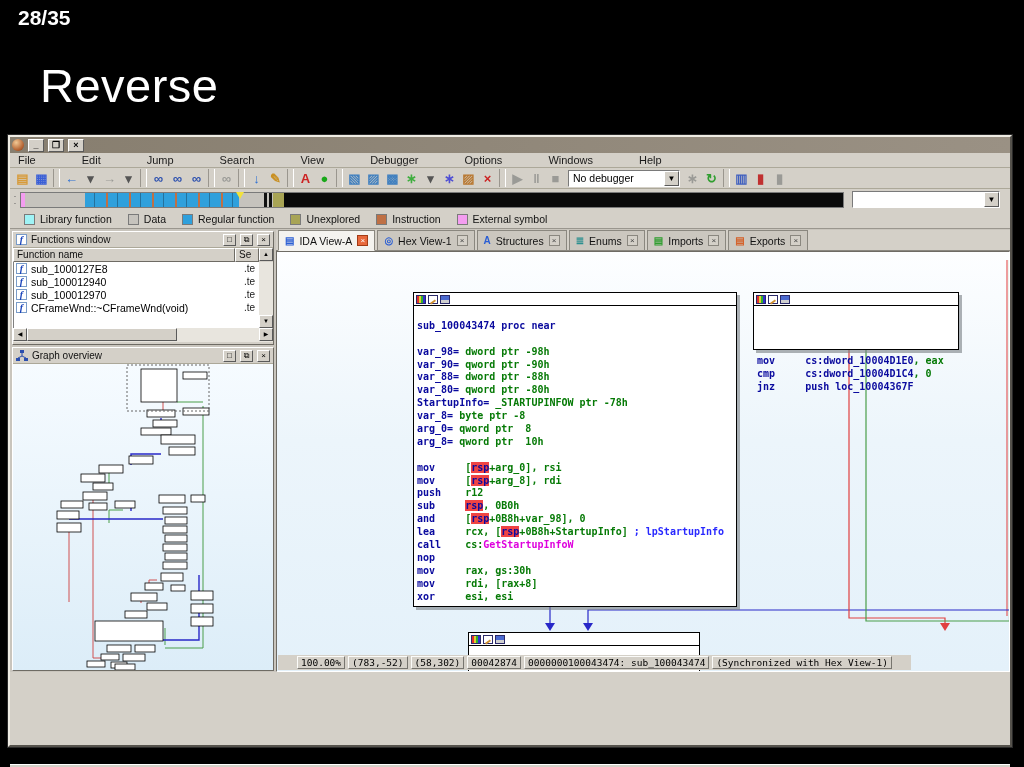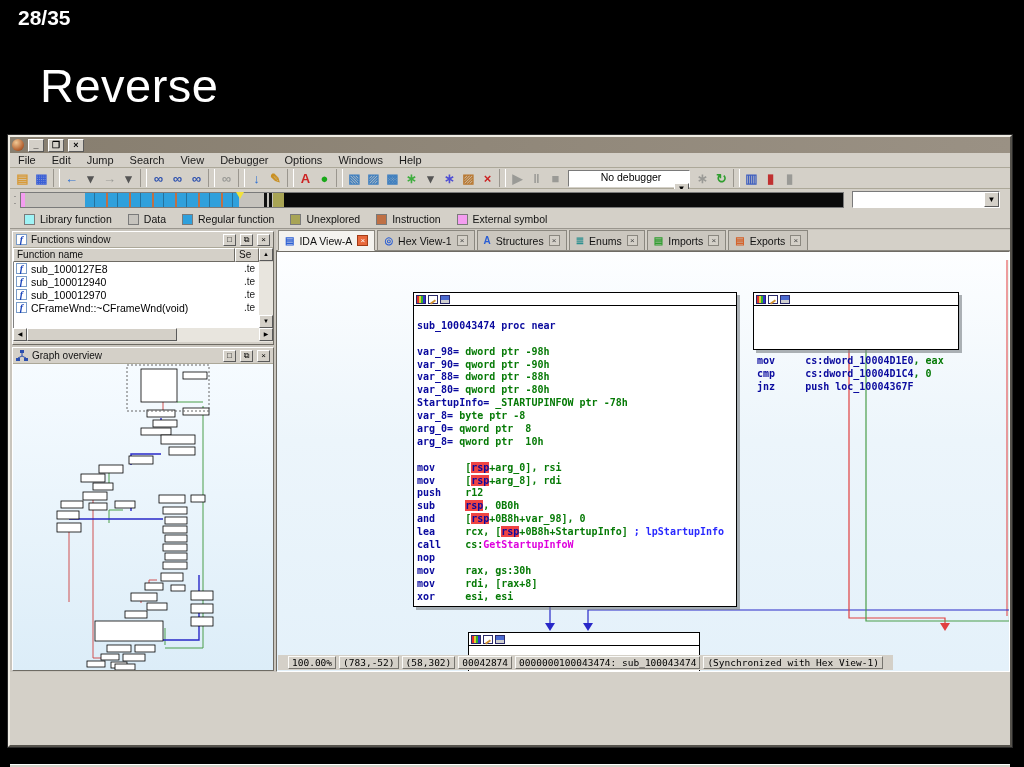--- a/index.html
+++ b/index.html
@@ -15,21 +15,21 @@
   
   .win{left:8px;top:135px;width:1004px;height:612px;background:#d4d0c8;
        border:2px solid;border-color:#efece4 #55524c #55524c #efece4;box-shadow:0 0 0 1px #2a2a2a;}
   .titlebar{left:0;top:0;width:1000px;height:16px;background:linear-gradient(90deg,#877e6f,#9a9184);
             display:flex;align-items:center;padding:0 2px;gap:4px;}
   .app-icon{width:12px;height:12px;border-radius:50%;background:radial-gradient(circle at 35% 30%,#f2c894,#b05c2c 70%,#6e3014);flex:0 0 auto;}
   .titlebar .t-text{color:#fff;font-size:10.5px;font-weight:bold;white-space:nowrap;overflow:hidden;flex:1;}
   .winbtn{width:16px;height:13px;background:#d4d0c8;border:1px solid;border-color:#fff #5a5a5a #5a5a5a #fff;
           font-size:9px;line-height:10px;text-align:center;color:#000;font-weight:bold;}
   .menubar{left:0;top:16px;width:1000px;height:15px;background:#d4d0c8;display:flex;align-items:center;
-           border-bottom:1px solid #aca899;}
+           border-bottom:1px solid #aca899;gap:30px;}
   .menu-item{font-size:11px;color:#1a1a1a;padding:0 8px;}
 
   
   .toolbar{left:0;top:31px;width:1000px;height:21px;background:#d4d0c8;display:flex;align-items:center;
            padding-left:3px;border-bottom:1px solid #aca899;}
   .tbtn{width:19px;height:18px;display:inline-flex;align-items:center;justify-content:center;
         font-size:13px;font-weight:bold;flex:0 0 auto;}
   .tsep{width:7px;height:18px;border-left:1px solid #9a968e;border-right:1px solid #fff;margin:0 2px;flex:0 0 auto;
         font-size:0;}
   .combo{height:17px;background:#fff;border:1px solid;border-color:#7a7a7a #fff #fff #7a7a7a;
@@ -101,21 +101,21 @@
   .nico{width:10px;height:9px;border:1px solid #2a2a6a;}
   .nico-colors{background:linear-gradient(90deg,#e03030 0 25%,#e0d030 25% 50%,#30b030 50% 75%,#3030d0 75% 100%);}
   .nico-edit{background:#fff;position:relative;}
   .nico-edit::after{content:"";position:absolute;left:1px;top:5px;width:6px;height:2px;background:#d09030;transform:rotate(-35deg);}
   .nico-group{background:linear-gradient(180deg,#4a6ad0 0 55%,#d0d0d0 55% 100%);}
   .asm{font-family:"DejaVu Sans Mono",monospace;font-size:10px;font-weight:bold;padding:1px 3px;white-space:pre;}
   .asm-line{line-height:12.9px;height:12.9px;}
   .s-n{color:#0a0a9e;} .s-g{color:#067a06;} .s-m{color:#de00de;} .s-c{color:#2929ff;}
   .s-y{color:#0a0a9e;background:#ef4444;}
   .chipsbar{position:absolute;left:1px;top:403px;display:inline-flex;gap:3px;background:#d4d0c8;
-            padding:1px 10px;align-items:center;}
+            padding:1px 19px;align-items:center;}
   .chip{background:#d4d0c8;border:1px solid;border-color:#fbfbf9 #77756f #77756f #fbfbf9;
         font-family:"DejaVu Sans Mono",monospace;font-size:9.5px;padding:0 3px;height:13px;line-height:12px;color:#000;white-space:nowrap;}
 
   
   .out-panel{left:0;top:535px;width:1000px;height:56px;background:#d4d0c8;border-top:1px solid #fff;}
   .out-title{height:17px;display:flex;align-items:center;gap:4px;padding:0 3px;border-bottom:1px solid #aca899;}
 </style>
 </head>
 <body>
 
@@ -173,21 +173,21 @@
         <span class="tbtn" style="color: rgb(63, 174, 63);">∗</span>
         <span class="tbtn" style="color: rgb(85, 85, 85);">▾</span>
         <span class="tbtn" style="color: rgb(79, 79, 212);">∗</span>
         <span class="tbtn" style="color: rgb(184, 119, 47);">▨</span>
         <span class="tbtn" style="color: rgb(204, 34, 34);">×</span>
         <span class="tbtn tsep"></span>
         <span class="tbtn" style="color: rgb(154, 154, 150);">▶</span>
         <span class="tbtn" style="color: rgb(154, 154, 150);">‖</span>
         <span class="tbtn" style="color: rgb(154, 154, 150);">■</span>
       </span>
-    <span class="combo" style="width:122px;margin:18px 3px;flex-direction:column;">
+    <span class="combo" style="width:112px;margin:18px 3px;">
       <span>No debugger</span>
       <span class="cb-arrow">▼</span>
     </span>
     <span style="display:inline-flex;align-items:center;">
 
     <span class="tbtn" style="color: rgb(154, 154, 150);">∗</span>
         <span class="tbtn" style="color: rgb(47, 158, 47);">↻</span>
         <span class="tbtn tsep"></span>
         <span class="tbtn" style="color: rgb(63, 95, 191);">▥</span>
         <span class="tbtn" style="color: rgb(192, 48, 48);">▮</span>

